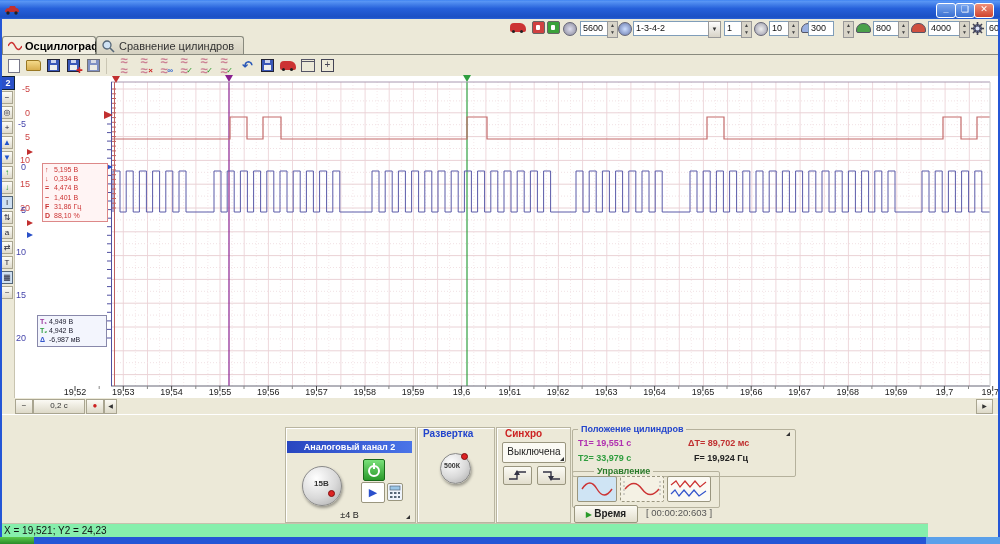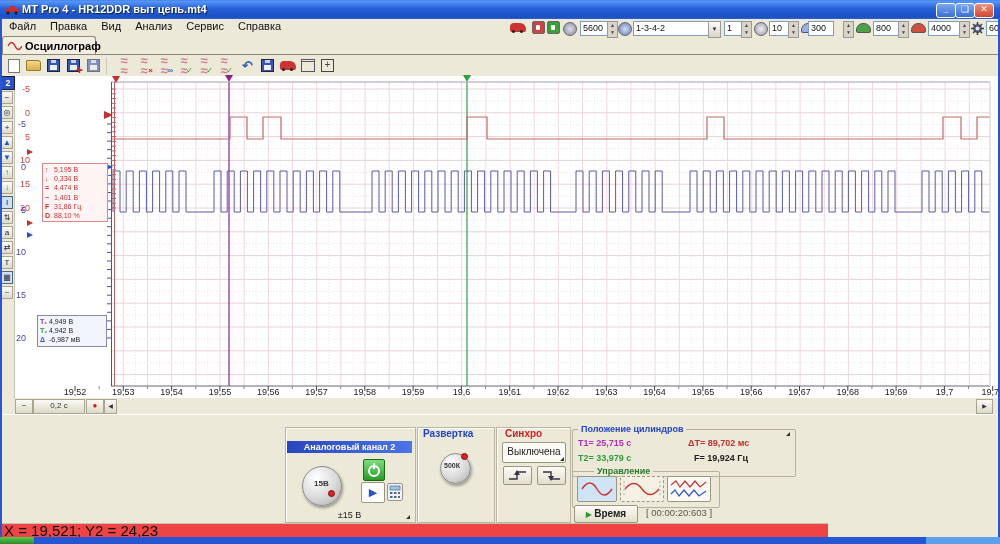--- a/index.html
+++ b/index.html
@@ -71,45 +71,41 @@
   .chtitle{background:linear-gradient(90deg,#2846c0,#4a74e8);color:#fff;font-weight:bold;font-size:9px;line-height:12px;text-align:center;}
   .knob{border-radius:50%;background:radial-gradient(circle at 35% 30%,#ffffff,#d9d9d9 55%,#a8a8a8);border:1px solid #8a8a8a;box-shadow:1px 2px 3px rgba(0,0,0,.35);}
   .kdot{width:5px;height:5px;border-radius:50%;background:#d22;border:1px solid #801010;}
   .kcenter{font-size:8px;font-weight:bold;color:#333;}
   .sectitle{font-size:10px;font-weight:bold;}
   .btn3d{background:linear-gradient(#fcfbf5,#e2decd);border:1px solid #9a967f;border-radius:2px;}
   .groupbox{border:1px solid #b5b19c;border-radius:2px;}
   .grouptitle{background:#ece9d8;padding:0 3px;font-weight:bold;font-size:9px;}
   .mrowtxt{font-size:9px;font-weight:bold;white-space:nowrap;}
   
-  .statusbar{left:0;top:523px;width:828px;height:14px;background:#ef4444;border-top:1px solid #c6c2ae;font-size:15px;color:#111;line-height:14px;}
+  .statusbar{left:0;top:523px;width:928px;height:14px;background:#86efac;border-top:1px solid #c6c2ae;font-size:10px;color:#111;line-height:14px;}
   svg{display:block;}
 </style>
 </head>
 <body>
 
 <div id="app">
 
   
   <div class="abs titlebar">
     <svg class="abs" style="left:4px;top:4px" width="16" height="11">
       <path d="M1 8 Q1 4 5 4 L6 2 L11 2 L12 4 Q15 4 15 8 Z" fill="#c23030"></path>
       <circle cx="4" cy="9" r="1.7" fill="#222"></circle>
         <circle cx="12" cy="9" r="1.7" fill="#222"></circle>
     </svg>
-    <span class="abs titletext">МТ Pro 4 - HR12DDR выт цепь.mt4</span>
     <div class="abs winbtn" style="left:936px">_</div>
     <div class="abs winbtn" style="left:955px">❏</div>
     <div class="abs winbtn close" style="left:974px">✕</div>
   </div>
 
   
-  <div class="abs menubar">
-    <span id="menu-items"><span class="mi">Файл</span><span class="mi">Правка</span><span class="mi">Вид</span><span class="mi">Анализ</span><span class="mi">Сервис</span><span class="mi">Справка</span></span>
-  </div>
   <div class="abs" style="left:508px;top:21px;width:488px;height:15px">
     <span class="abs ic-car" style="left:2px;top:2px"></span>
     <span class="abs ic-lock" style="left:24px;top:0;background:#d04040"></span>
     <span class="abs ic-lock" style="left:39px;top:0;background:#3aa13a"></span>
     <span class="abs ic-round" style="left:55px;top:1px;background:radial-gradient(#dde,#889)"></span>
     <span class="abs ebox" style="left:72px;top:0;width:22px">5600</span>
     <span class="abs spin" style="left:99px;top:0">▲<br>▼</span>
     <span class="abs ic-round" style="left:110px;top:1px;background:radial-gradient(#cdf,#67a)"></span>
     <span class="abs ebox" style="left:125px;top:0;width:72px">1-3-4-2</span>
     <span class="abs drop" style="left:200px;top:0">▼</span>
@@ -140,20 +136,27 @@
     <span class="abs ebox" style="left:478px;top:0;width:44px">60-2+20</span>
 
   </div>
 
   
   <div class="abs tab active" style="left:2px;width:92px">
     <svg class="abs" style="left:5px;top:4px" width="14" height="10">
       <path d="M0 5 Q3.5 -2 7 5 T14 5" fill="none" stroke="#c33" stroke-width="1.5"></path>
     </svg>
     <span class="abs" style="left:22px">Осциллограф</span>
+  </div>
+  <div class="abs tab idle" style="left:96px;width:146px">
+    <svg class="abs" style="left:5px;top:3px" width="13" height="13">
+      <circle cx="5" cy="5" r="4" fill="#cfe2f4" stroke="#567" stroke-width="1.3"></circle>
+      <line x1="8" y1="8" x2="12" y2="12" stroke="#567" stroke-width="1.6"></line>
+    </svg>
+    <span class="abs" style="left:22px">Сравнение цилиндров</span>
   </div>
   <div class="abs tabline"></div>
 
   
   <div class="abs toolbar">
     <span id="tb-group1" style="display:flex;gap:1px;align-items:center">
         <span class="tbtn">
           <span class="i-page"></span>
         </span>
         <span class="tbtn">
@@ -488,21 +491,21 @@
           <g fill="#567">
             <rect x="2" y="8" width="2.5" height="2"></rect>
             <rect x="6" y="8" width="2.5" height="2"></rect>
             <rect x="10" y="8" width="2" height="2"></rect>
             <rect x="2" y="12" width="2.5" height="2"></rect>
             <rect x="6" y="12" width="2.5" height="2"></rect>
             <rect x="10" y="12" width="2" height="2"></rect>
           </g>
         </svg>
     </div>
-    <div class="abs" style="left:287px;top:95px;width:125px;text-align:center;font-size:9px;color:#222">±15 В</div>
+    <div class="abs" style="left:287px;top:95px;width:125px;text-align:center;font-size:9px;color:#222">±4 В</div>
     <span class="cornertri abs" style="left:406px;top:100px"></span>
 
     
     <div class="abs pbox" style="left:417px;top:12px;width:76px;height:94px"></div>
     <div class="abs sectitle" style="left:423px;top:13px;color:#2244cc">Развертка</div>
     <div class="abs knob" style="left:440px;top:38px;width:29px;height:29px"></div>
     <div class="abs kdot" style="left:461px;top:38px"></div>
     <div class="abs kcenter" style="left:444px;top:47px;font-size:7px">500К</div>
     <span id="sw-knob-labels"></span>
 
@@ -520,21 +523,21 @@
       <svg width="27" height="17">
           <polyline points="5,5 13,5 13,12 22,12" fill="none" stroke="#334" stroke-width="1.4"></polyline>
           <polygon points="13,14 10,9 16,9" fill="#334"></polygon>
         </svg>
     </div>
 
     
     <div class="abs groupbox" style="left:572px;top:14px;width:222px;height:46px"></div>
     <div class="abs grouptitle" style="left:578px;top:9px;color:#2244cc">Положение цилиндров</div>
     <span class="cornertri abs" style="left:786px;top:17px"></span>
-    <div class="abs mrowtxt" style="left:578px;top:23px;color:#b030b0">T1= 25,715 с</div>
+    <div class="abs mrowtxt" style="left:578px;top:23px;color:#b030b0">T1= 19,551 с</div>
     <div class="abs mrowtxt" style="left:688px;top:23px;color:#c03030">ΔT= 89,702 мс</div>
     <div class="abs mrowtxt" style="left:578px;top:38px;color:#2f9e3f">T2= 33,979 с</div>
     <div class="abs mrowtxt" style="left:694px;top:38px;color:#222">F= 19,924 Гц</div>
 
     
     <div class="abs groupbox" style="left:572px;top:56px;width:146px;height:35px"></div>
     <div class="abs grouptitle" style="left:594px;top:51px;color:#2a7a2a">Управление</div>
     <div class="abs btn3d" style="left:577px;top:61px;width:38px;height:24px;background:#cfe4f4">
       <svg width="38" height="24">
           <path d="M4 12 Q12 0 19 12 T34 12" fill="none" stroke="#c33" stroke-width="1.4"></path>

